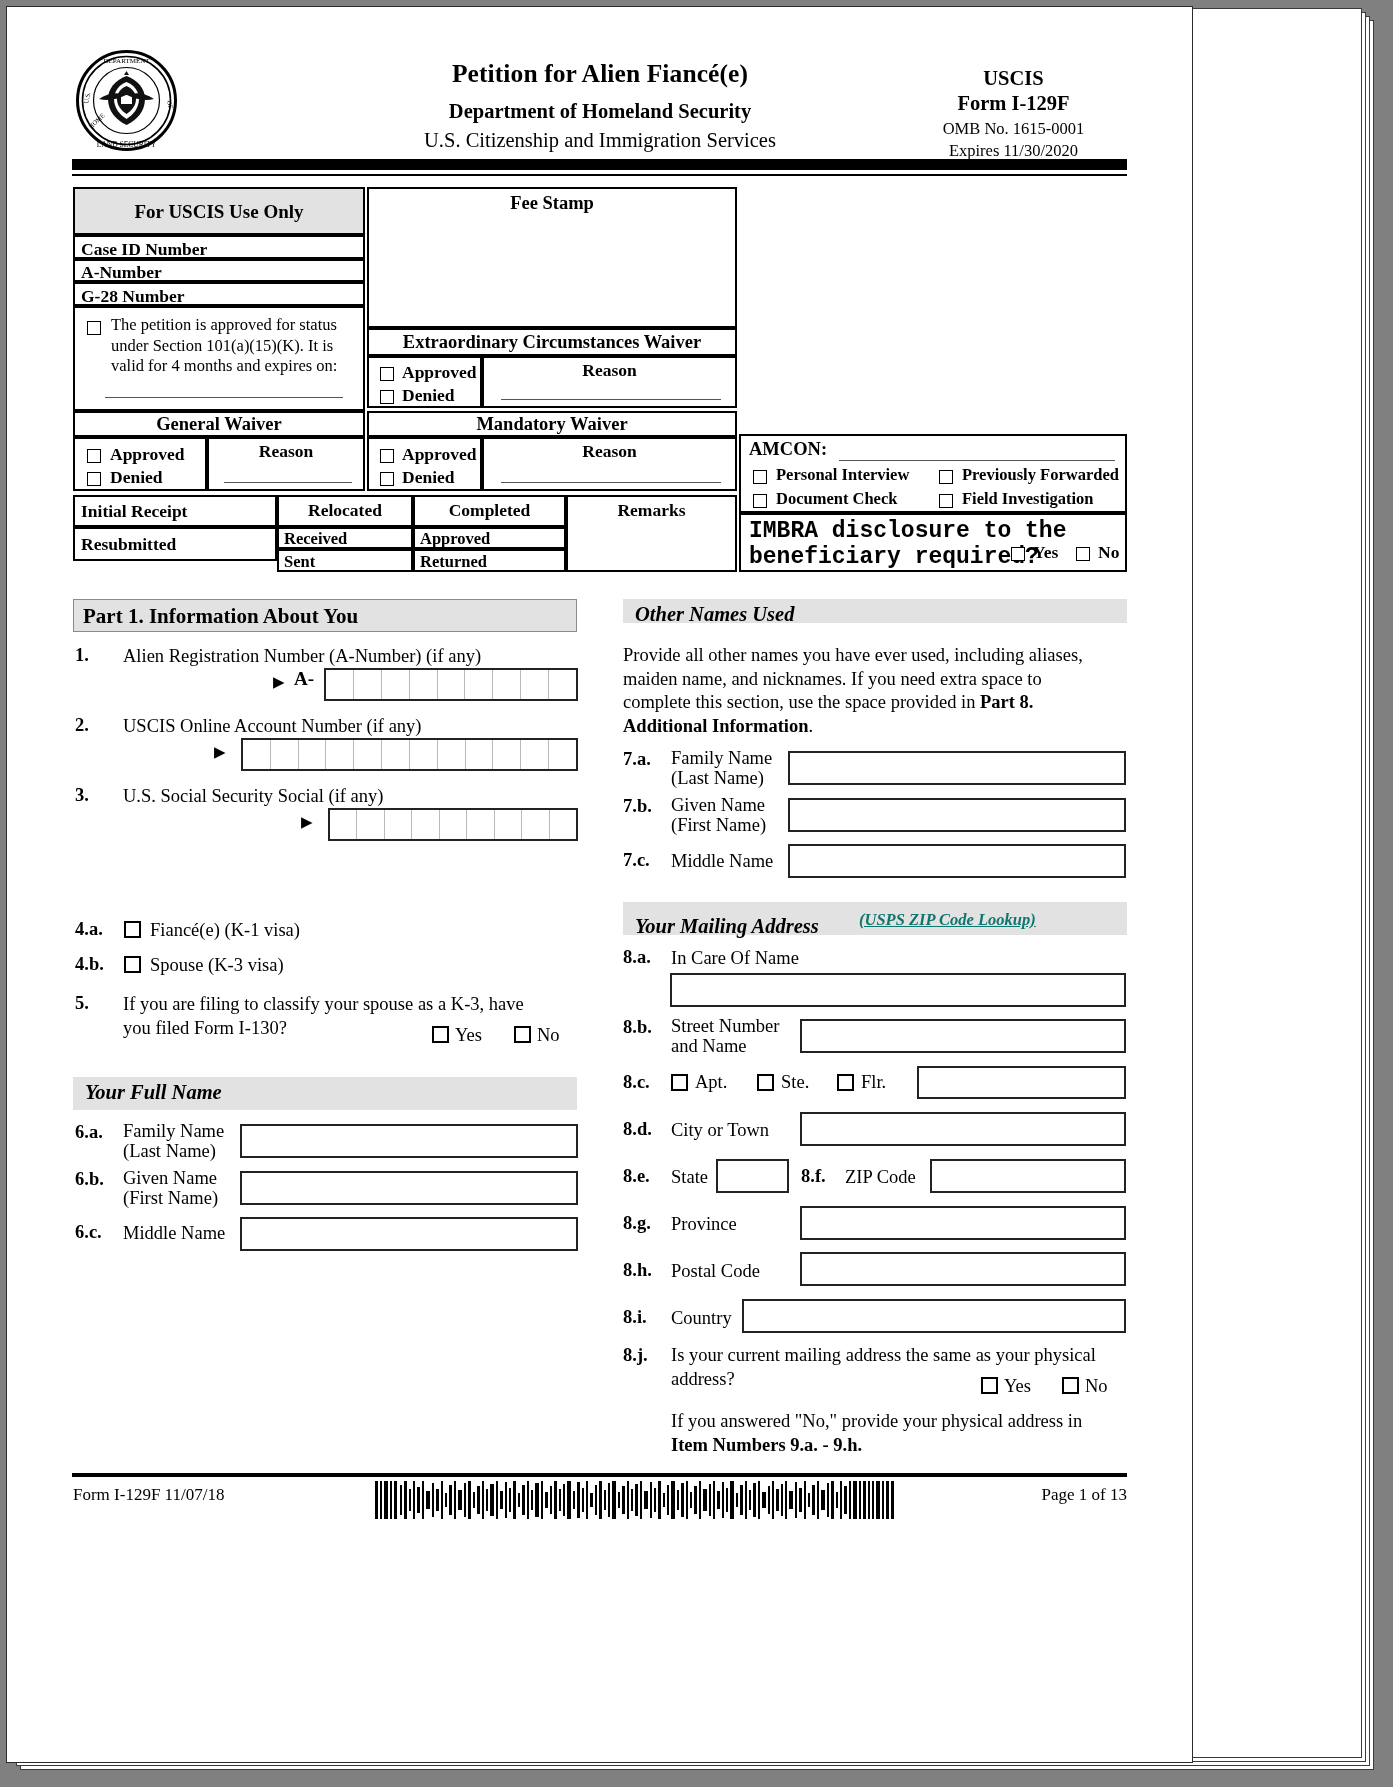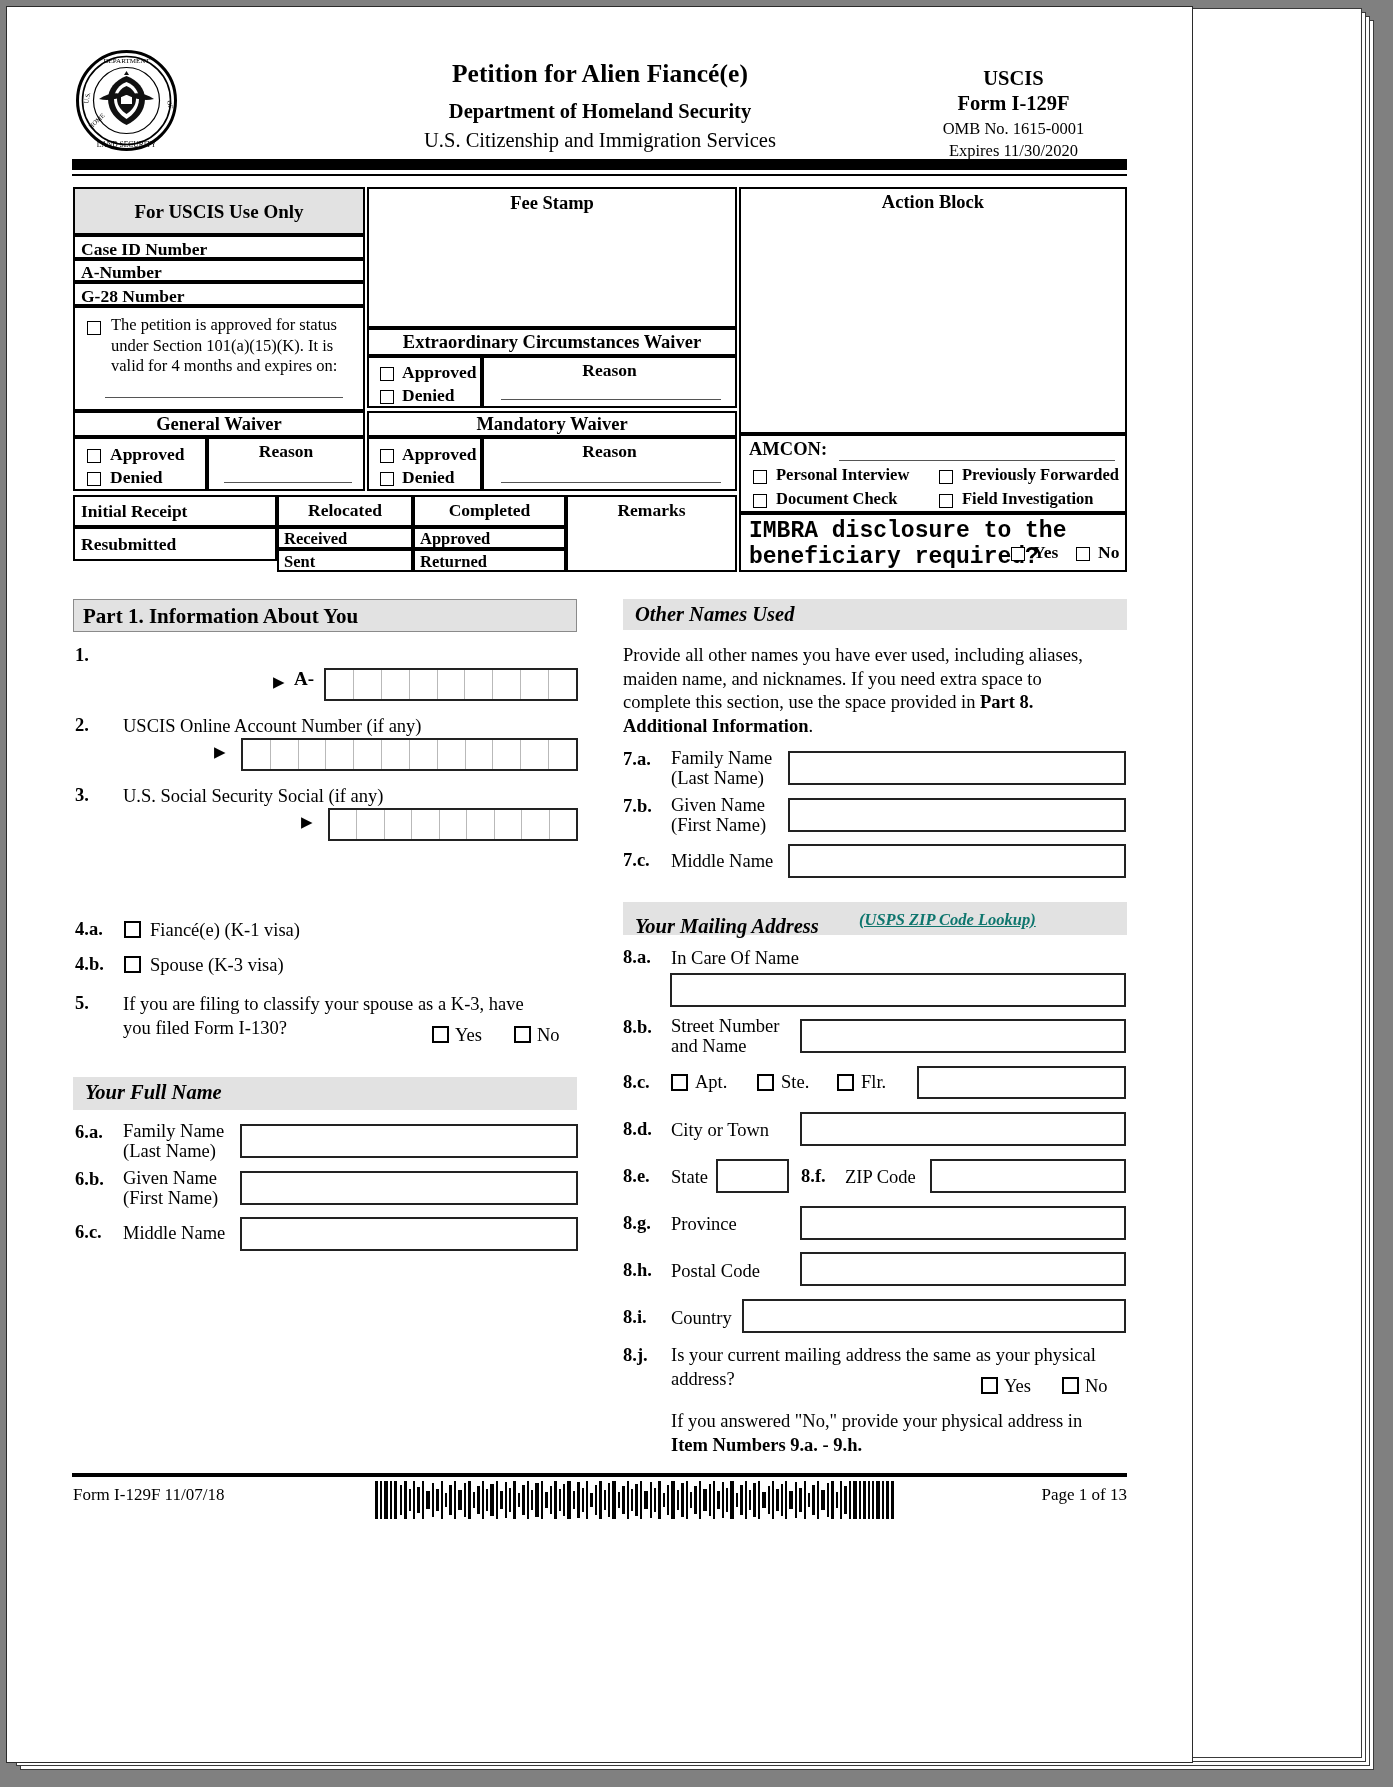--- a/index.html
+++ b/index.html
@@ -204,23 +204,20 @@
     <div class="ub" style="left:406px;top:520px;width:153px;height:22px;">
       <div class="lbl" style="margin:0 0 0 5px;font-size:16.5px;">Approved</div>
     </div>
     <div class="ub" style="left:406px;top:542px;width:153px;height:23px;">
       <div class="lbl" style="margin:1px 0 0 5px;font-size:16.5px;">Returned</div>
     </div>
     <div class="ub" style="left:559px;top:488px;width:171px;height:77px;">
       <div class="lblc" style="margin-top:3px;">Remarks</div>
     </div>
 
-    <div class="ub" style="left:732px;top:180px;width:388px;height:247px;">
-      <div class="lblc" style="margin-top:3px;font-size:18.5px;">Action Block</div>
-    </div>
 
     <div class="ub" style="left:732px;top:427px;width:388px;height:79px;">
       <div class="lbl" style="position:absolute;left:8px;top:3px;font-size:18.5px;">AMCON:</div>
       <span class="uline" style="position:absolute;left:98px;top:23px;width:276px;"></span>
       <span class="cbx" style="position:absolute;left:12px;top:34px;"></span>
       <div class="lbl" style="position:absolute;left:35px;top:29px;font-size:16.5px;">Personal Interview</div>
       <span class="cbx" style="position:absolute;left:198px;top:34px;"></span>
       <div class="lbl" style="position:absolute;left:221px;top:29px;font-size:16.5px;">Previously Forwarded</div>
       <span class="cbx" style="position:absolute;left:12px;top:58px;"></span>
       <div class="lbl" style="position:absolute;left:35px;top:53px;font-size:16.5px;">Document Check</div>
@@ -240,20 +237,21 @@
       <span class="arrow">▶</span>
       <span style="display:inline-block;width:28px;"></span>
       <span>START HERE - Type or print in black ink.</span>
     </div>
 
     <div class="partbar" style="left:66px;top:592px;width:504px;height:33px;">
       <span style="position:absolute;left:9px;top:4px;">Part 1.  Information About You</span>
     </div>
 
     <div class="num" style="left:68px;top:638px;">1.</div>
+    <div class="q" style="left:116px;top:638px;width:450px;">Alien Registration Number (A-Number) (if any)</div>
     <div style="position:absolute;left:266px;top:666px;font-size:15px;">▶</div>
     <div style="position:absolute;left:287px;top:661px;font-size:19px;font-weight:bold;">A-</div>
     <div class="comb" style="left:317px;top:661px;width:254px;height:33px;">
       <i></i>
           <i></i>
           <i></i>
           <i></i>
           <i></i>
           <i></i>
           <i></i>
@@ -326,21 +324,21 @@
     <div class="num" style="left:68px;top:1162px;">6.b.</div>
     <div class="q" style="left:116px;top:1161px;line-height:20px;">
       <span>Given Name</span><br><span>(First Name)</span>
     </div>
     <div class="fld" style="left:233px;top:1164px;width:338px;height:34px;"></div>
 
     <div class="num" style="left:68px;top:1215px;">6.c.</div>
     <div class="q" style="left:116px;top:1215px;">Middle Name</div>
     <div class="fld" style="left:233px;top:1210px;width:338px;height:34px;"></div>
 
-    <div class="subbar" style="left:616px;top:592px;width:504px;height:31px;text-align:right;">
+    <div class="subbar" style="left:616px;top:592px;width:504px;height:24px;text-align:right;">
       <span class="ttl" style="position:absolute;left:12px;top:4px;">Other Names Used</span>
     </div>
     <div class="q" style="left:616px;top:637px;width:500px;">
       <span>Provide all other names you have ever used, including aliases,</span><br>
       <span>maiden name, and nicknames.  If you need extra space to</span><br>
       <span>complete this section, use the space provided in </span><span class="qb">Part 8.</span><br>
       <span class="qb">Additional Information</span><span>.</span>
     </div>
 
     <div class="num" style="left:616px;top:742px;">7.a.</div>

